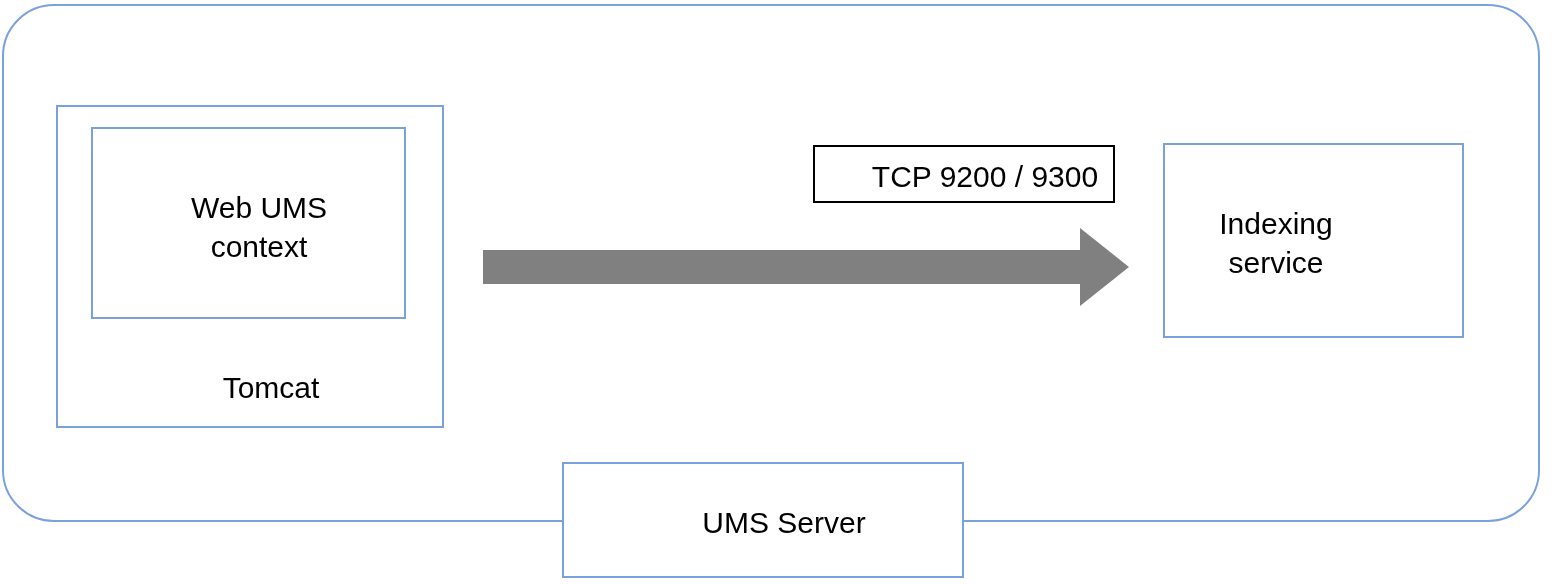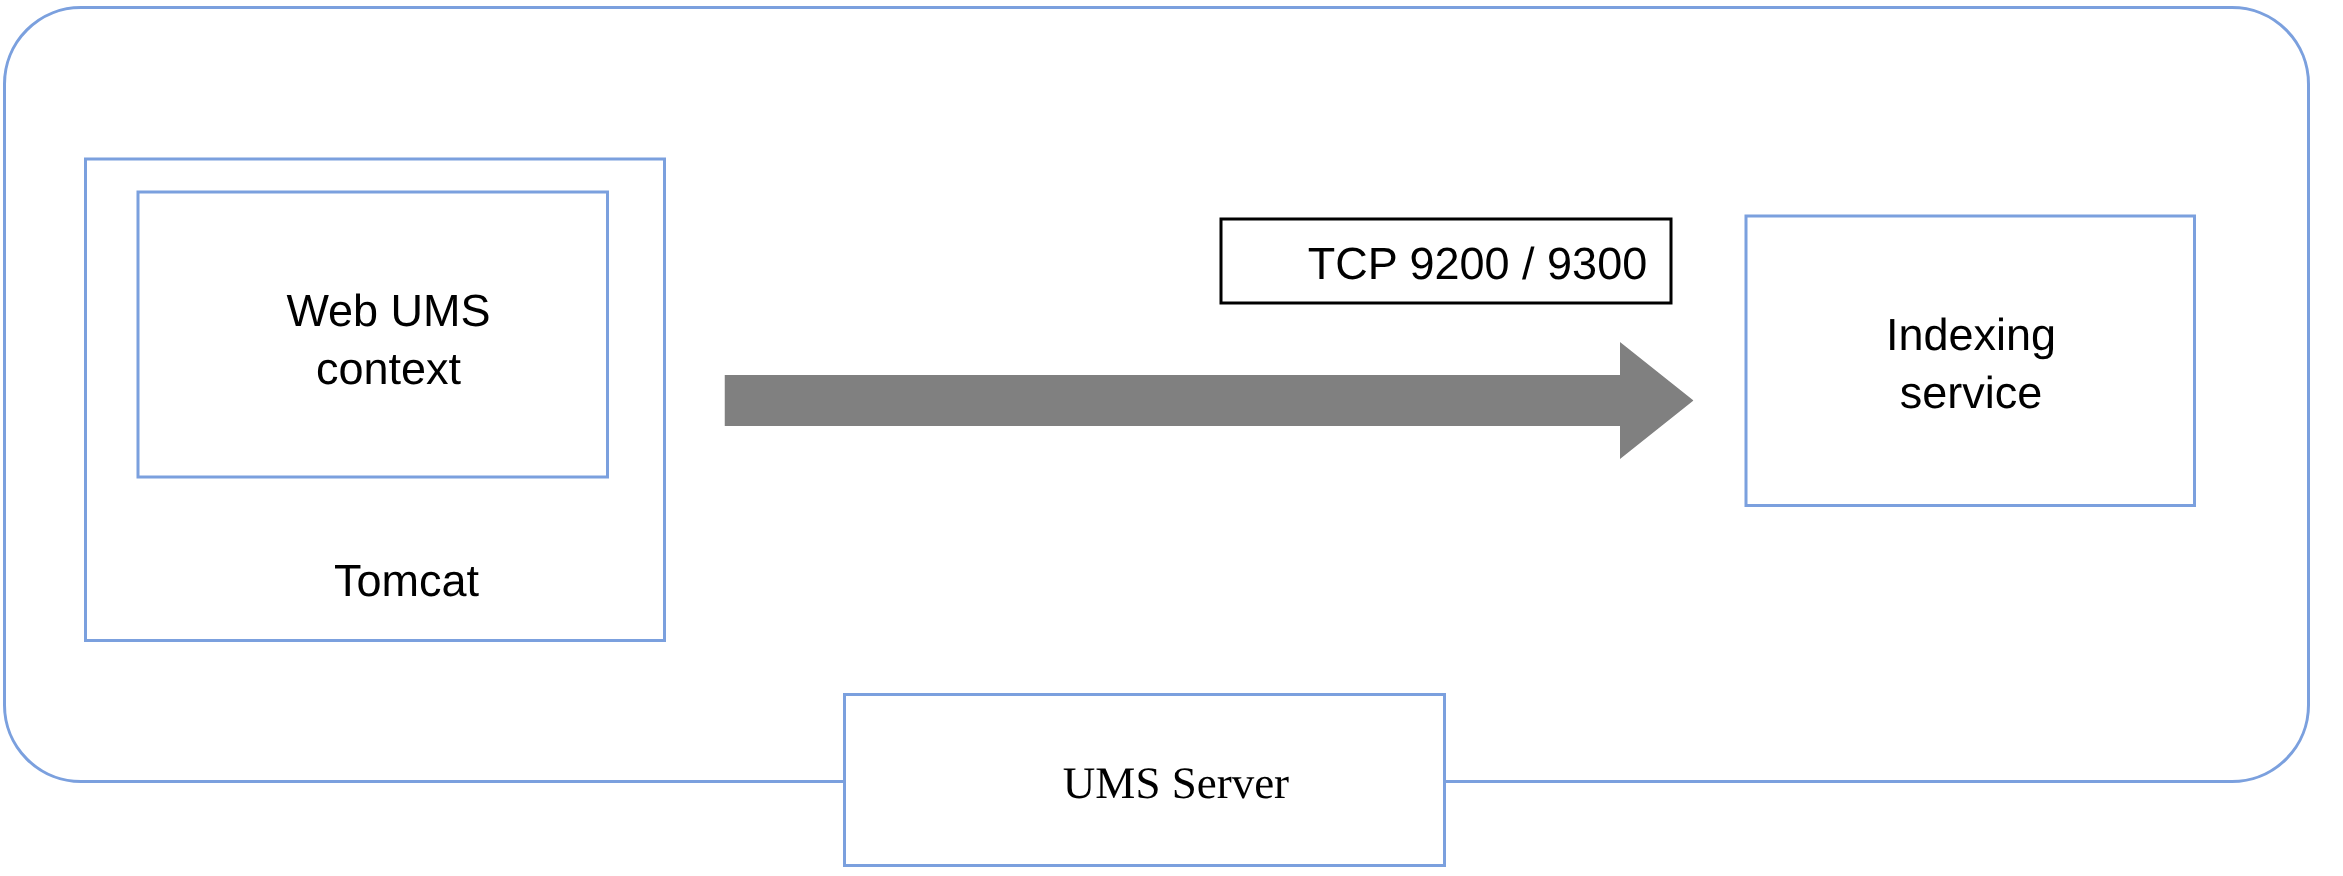--- a/index.html
+++ b/index.html
@@ -107,38 +107,37 @@
 
   
   #indexing-service-box {
     left: 1163px;
     top: 143px;
     width: 301px;
     height: 195px;
   }
   #indexing-service-label {
     top: 204px;
-    left: 1163px;
+    left: 1125px;
     width: 260px;
   }
 
   
   #ums-server-box {
     left: 562px;
     top: 462px;
     width: 402px;
     height: 116px;
     z-index: 5;
   }
   #ums-server-label {
     top: 503px;
     left: 562px;
     width: 402px;
     z-index: 6;
-    font-family: Liberation Serif, serif;
   }
 </style>
 </head>
 <body>
 
 <div id="diagram-canvas">
 
   <div class="box" id="ums-boundary"></div>
 
   <div class="box blue-box" id="tomcat-box"></div>

